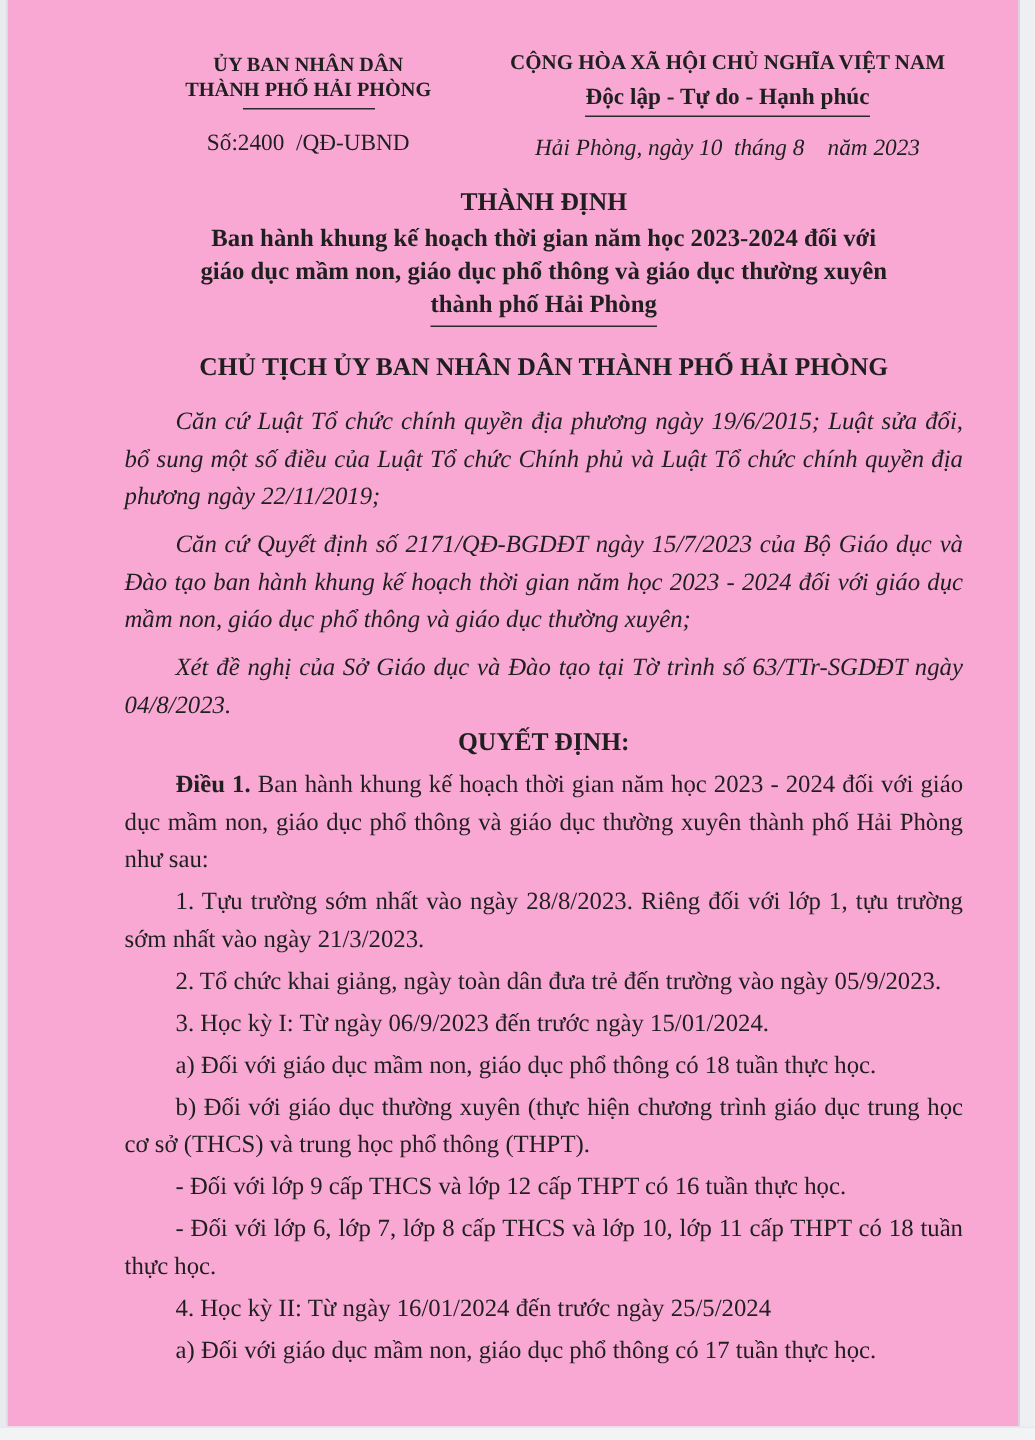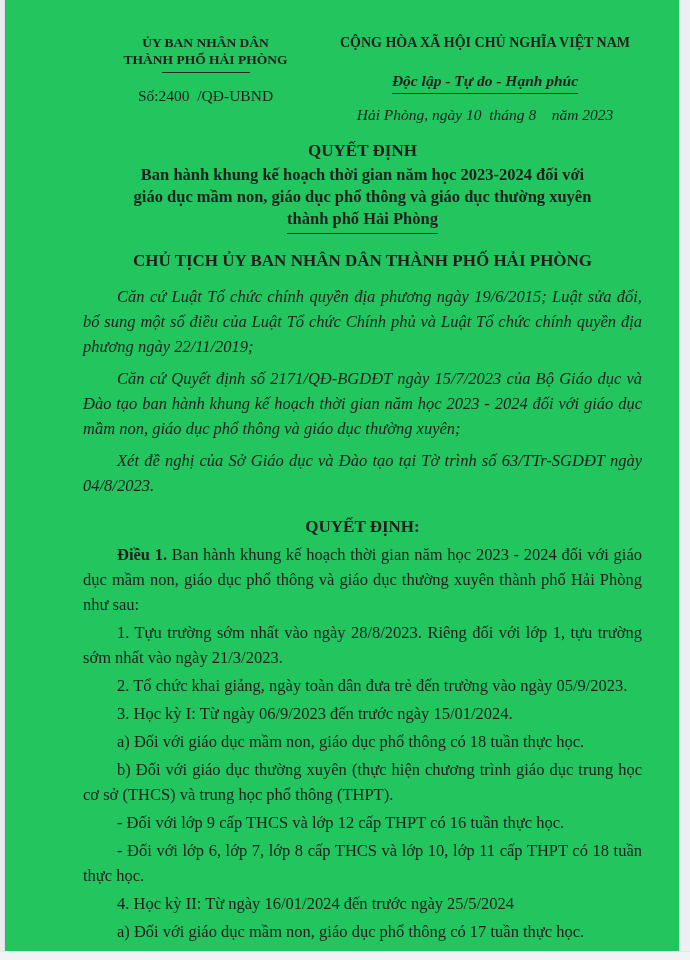--- a/index.html
+++ b/index.html
@@ -5,21 +5,21 @@
   html, body { margin: 0; padding: 0; }
   body {
     width: 690px; height: 960px;
     background: #ffffff;
     font-family: "Liberation Serif", "DejaVu Serif", serif;
     overflow: hidden;
   }
   .page {
     position: relative;
     width: 690px; height: 960px;
-    background: #22c55e;
+    background: #f9a8d4;
     color: #1f1f1f;
   }
   .edge-left {
     position: absolute; left: 0; top: 0; bottom: 0; width: 4px;
     background: #e9ebee; border-right: 1px solid #dcdfe3;
   }
   .edge-right {
     position: absolute; right: 0; top: 0; bottom: 0; width: 10px;
     background: #edeff2; border-left: 1px solid #d3d6db;
   }
@@ -38,21 +38,21 @@
   .org-line1 { font-weight: bold; font-size: 13.5px; line-height: 17px; }
   .org-line2 { font-weight: bold; font-size: 13.5px; line-height: 17px; }
   .rule-left {
     width: 88px; margin: 4px auto 0 auto;
     border-bottom: 1.5px solid #2a2a2a; height: 0;
   }
   .number-line {
     margin-top: 14px; font-size: 15.5px; white-space: pre;
   }
   .national-line1 { font-weight: bold; font-size: 14px; line-height: 18px; }
-  .motto-wrap { margin-top: 20px; font-style: italic; }
+  .motto-wrap { margin-top: 4px; }
   .motto {
     display: inline-block; font-weight: bold; font-size: 15.5px;
     border-bottom: 1.5px solid #2a2a2a; padding-bottom: 3px;
   }
   .date-line {
     margin-top: 12px; font-style: italic; font-size: 15.5px; white-space: pre; text-align: center;
   }
   
   .title-block { margin-top: 16px; text-align: center; }
   .doc-title { font-weight: bold; font-size: 17px; line-height: 22px; }
@@ -64,21 +64,21 @@
     margin-top: 16px; text-align: center;
     font-weight: bold; font-size: 17px; line-height: 22px;
   }
   
   .preamble-p {
     margin: 7px 0 0 0; font-style: italic; font-size: 16.5px;
     line-height: 25px; text-align: justify; text-indent: 34px;
   }
   .preamble-p:first-of-type { margin-top: 12px; }
   .decision-heading {
-    margin-top: 18px; margin-bottom: 4px; text-align: center;
+    margin-top: 2px; margin-bottom: 4px; text-align: center;
     font-weight: bold; font-size: 17px; line-height: 22px;
   }
   .body-p {
     margin: 3px 0 0 0; font-size: 16.5px; line-height: 25px;
     text-align: justify; text-indent: 34px;
   }
   .lead { font-weight: bold; }
 </style>
 </head>
 <body>
@@ -100,21 +100,21 @@
       <div class="header-right">
         <div class="national-line1">CỘNG HÒA XÃ HỘI CHỦ NGHĨA VIỆT NAM</div>
         <div class="motto-wrap">
           <span class="motto">Độc lập - Tự do - Hạnh phúc</span>
         </div>
         <div class="date-line">Hải Phòng, ngày 10  tháng 8    năm 2023</div>
       </div>
     </div>
 
     <div class="title-block">
-      <div class="doc-title">QUYẾT ĐỊNH</div>
+      <div class="doc-title">THÀNH ĐỊNH</div>
       <div class="doc-subtitle">
         <div>Ban hành khung kế hoạch thời gian năm học 2023-2024 đối với</div>
         <div>giáo dục mầm non, giáo dục phổ thông và giáo dục thường xuyên</div>
         <div>
           <span class="subtitle-underlined">thành phố Hải Phòng</span>
         </div>
       </div>
     </div>
 
     <div class="issuer">CHỦ TỊCH ỦY BAN NHÂN DÂN THÀNH PHỐ HẢI PHÒNG</div>

